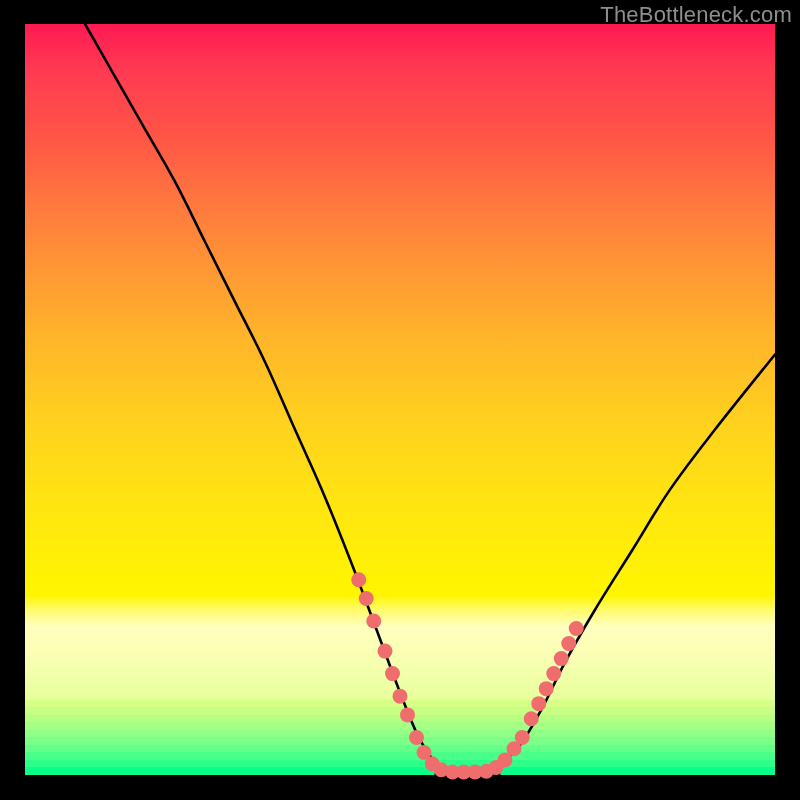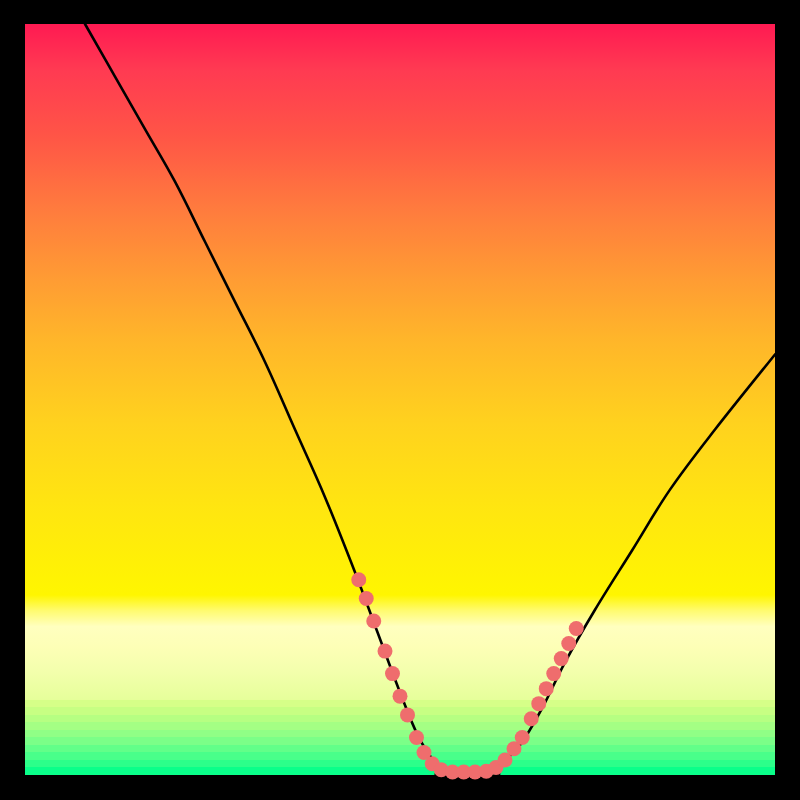--- a/index.html
+++ b/index.html
@@ -134,13 +134,14 @@
           <circle cx="515.12" cy="680.56" r="7.5" fill="#ef6d6d"></circle>
           <circle cx="522.64" cy="665.52" r="7.5" fill="#ef6d6d"></circle>
           <circle cx="530.16" cy="650.48" r="7.5" fill="#ef6d6d"></circle>
           <circle cx="537.68" cy="635.44" r="7.5" fill="#ef6d6d"></circle>
           <circle cx="545.1999999999999" cy="620.4" r="7.5" fill="#ef6d6d"></circle>
           <circle cx="552.72" cy="605.36" r="7.5" fill="#ef6d6d"></circle>
         </g>
     </svg>
   </div>
 
+  <div class="watermark">TheBottleneck.com</div>
 </div>
 
 </body></html>

